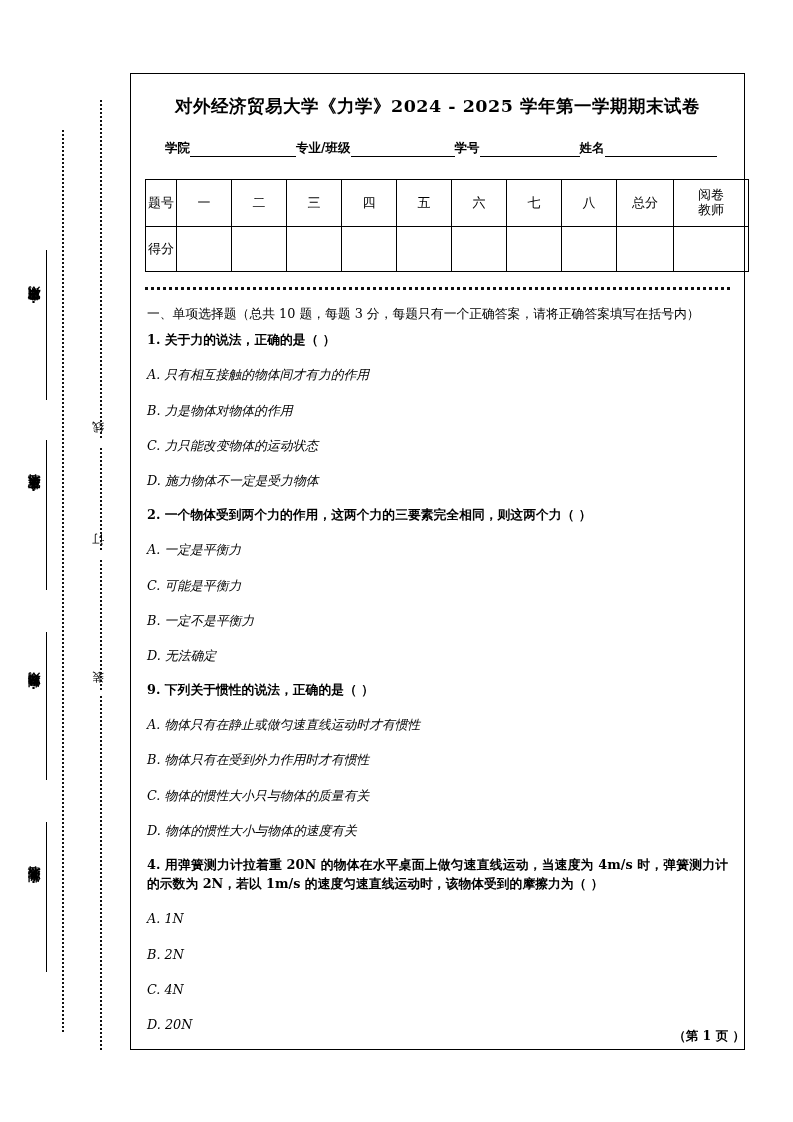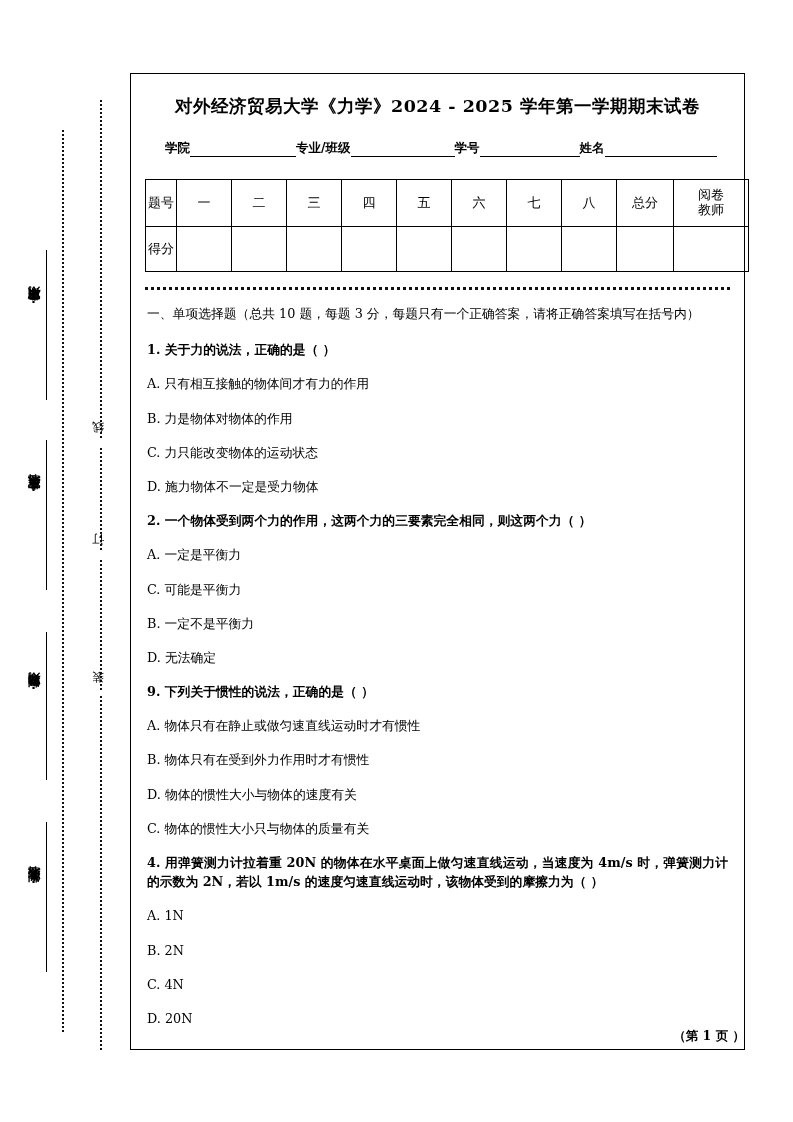--- a/index.html
+++ b/index.html
@@ -147,25 +147,25 @@
   }
 
   
   #questions {
     margin: 14px 2px 0 2px;
     font-family: "DejaVu Serif", "Liberation Serif", serif;
     font-size: 12.8px;
     line-height: 1.5;
   }
   .section-title {
-    margin: 0 0 17px 0;
+    margin: 0 0 7px 0;
     text-align: justify;
   }
   .q-stem  { margin: 0 0 15px 0; text-align: justify; font-weight: bold; }
-  .q-opt   { margin: 0 0 15px 0; }
+  .q-opt   { margin: 16px 0 15px 0; font-style: italic; }
   .q-opt:last-child { margin-bottom: 0; }
 
   #page-footer {
     position: absolute;
     left: 130px;
     top: 1028px;
     width: 615px;
     text-align: right;
     font-family: "DejaVu Serif", "Liberation Serif", serif;
     font-weight: bold;
@@ -266,22 +266,22 @@
 
     <p class="q-stem">2. 一个物体受到两个力的作用，这两个力的三要素完全相同，则这两个力（   ）</p>
     <p class="q-opt">A. 一定是平衡力</p>
     <p class="q-opt">C. 可能是平衡力</p>
     <p class="q-opt">B. 一定不是平衡力</p>
     <p class="q-opt">D. 无法确定</p>
 
     <p class="q-stem">9. 下列关于惯性的说法，正确的是（   ）</p>
     <p class="q-opt">A. 物体只有在静止或做匀速直线运动时才有惯性</p>
     <p class="q-opt">B. 物体只有在受到外力作用时才有惯性</p>
+    <p class="q-opt">C. 物体的惯性大小只与物体的质量有关</p>
     <p class="q-opt">D. 物体的惯性大小与物体的速度有关</p>
-    <p class="q-opt">C. 物体的惯性大小只与物体的质量有关</p>
 
     <p class="q-stem">4. 用弹簧测力计拉着重 20N 的物体在水平桌面上做匀速直线运动，当速度为 4m/s 时，弹簧测力计的示数为 2N，若以 1m/s 的速度匀速直线运动时，该物体受到的摩擦力为（   ）</p>
     <p class="q-opt">A. 1N</p>
     <p class="q-opt">B. 2N</p>
     <p class="q-opt">C. 4N</p>
     <p class="q-opt">D. 20N</p>
   </div>
 </div>
 
 <div id="page-footer">（第 1 页 ）</div>

